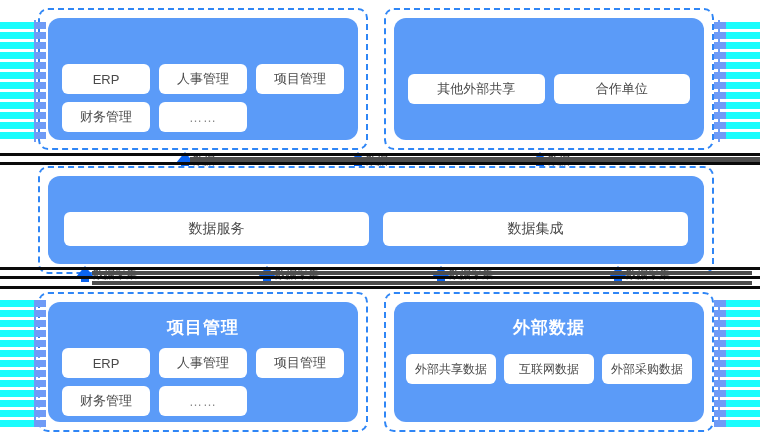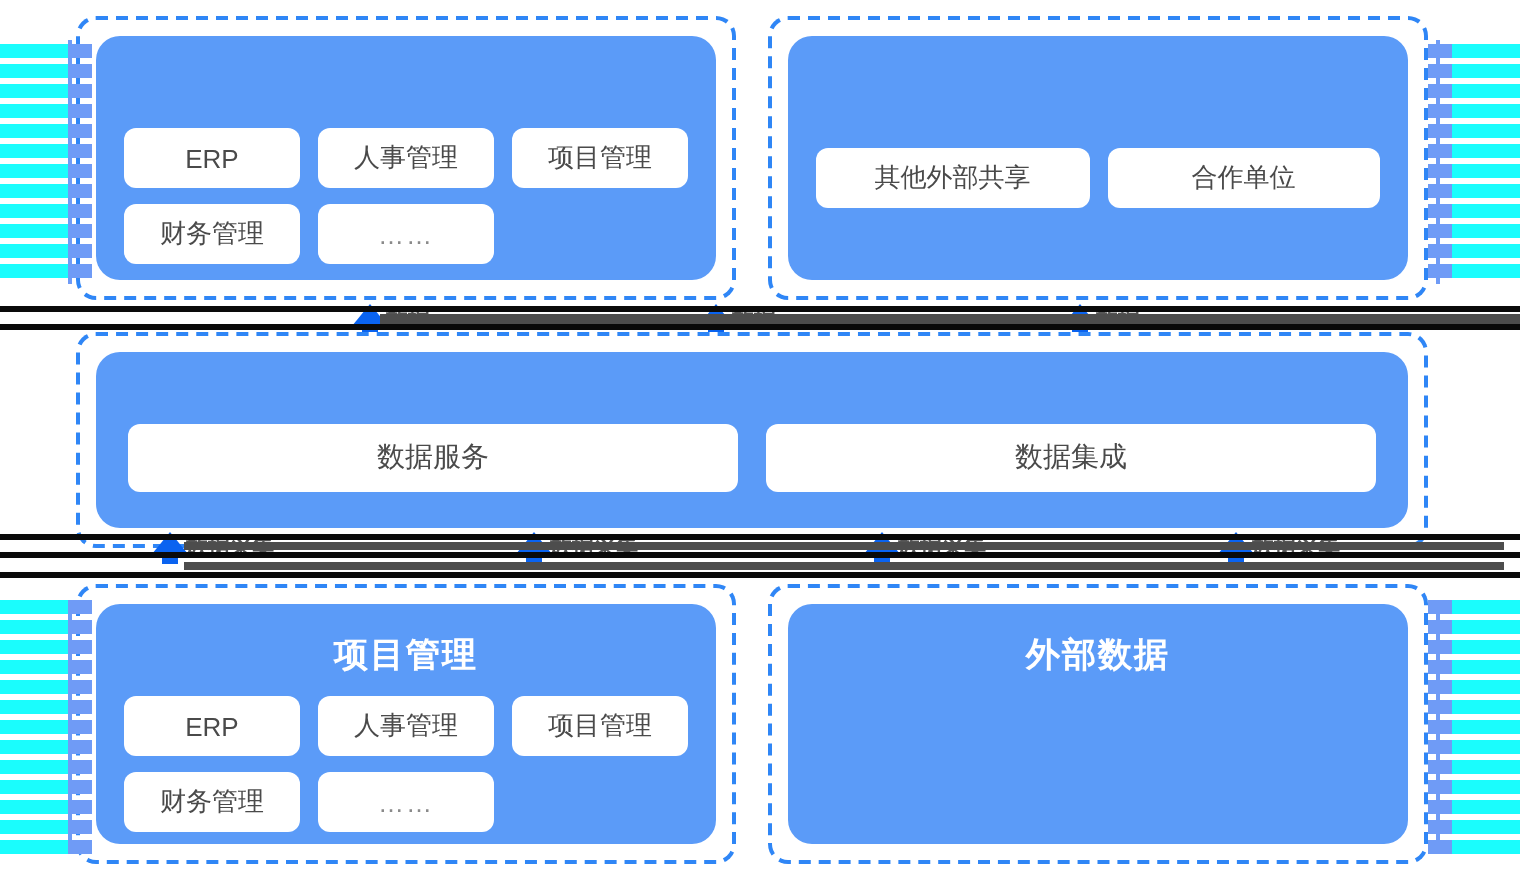--- a/index.html
+++ b/index.html
@@ -234,20 +234,25 @@
     <div class="chips r2">
       <div class="chip">财务管理</div>
       <div class="chip dots">……</div>
       <div class="chip spacer"></div>
     </div>
   </div>
 
   <div class="frame br"></div>
   <div class="panel br">
     <div class="panel-title">外部数据</div>
+    <div class="chips br-row">
+      <div class="chip small">外部共享数据</div>
+      <div class="chip small">互联网数据</div>
+      <div class="chip small">外部采购数据</div>
+    </div>
   </div>
 
   <div class="artifact-col left">
     <div class="edge-line" style="left:34px;top:20px;width:2px;height:122px;"></div>
     <div class="edge-line" style="left:34px;top:300px;width:2px;height:124px;"></div>
   <div class="stripe" style="top: 22px;"></div>
       <div class="stripe tick" style="top: 22px; left: 34px;"></div>
       <div class="stripe" style="top: 32px;"></div>
       <div class="stripe tick" style="top: 32px; left: 34px;"></div>
       <div class="stripe" style="top: 42px;"></div>

